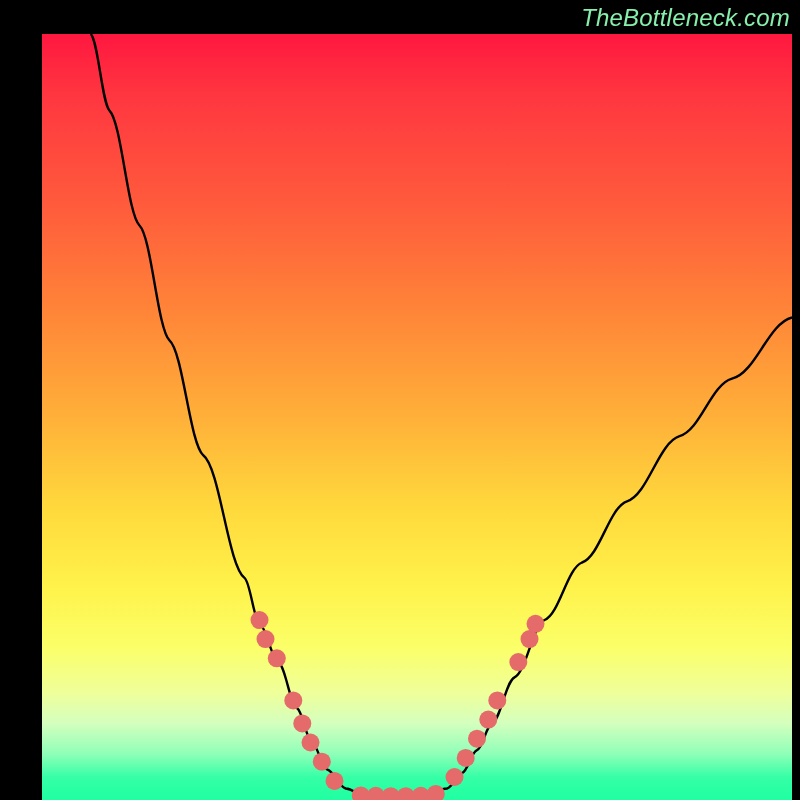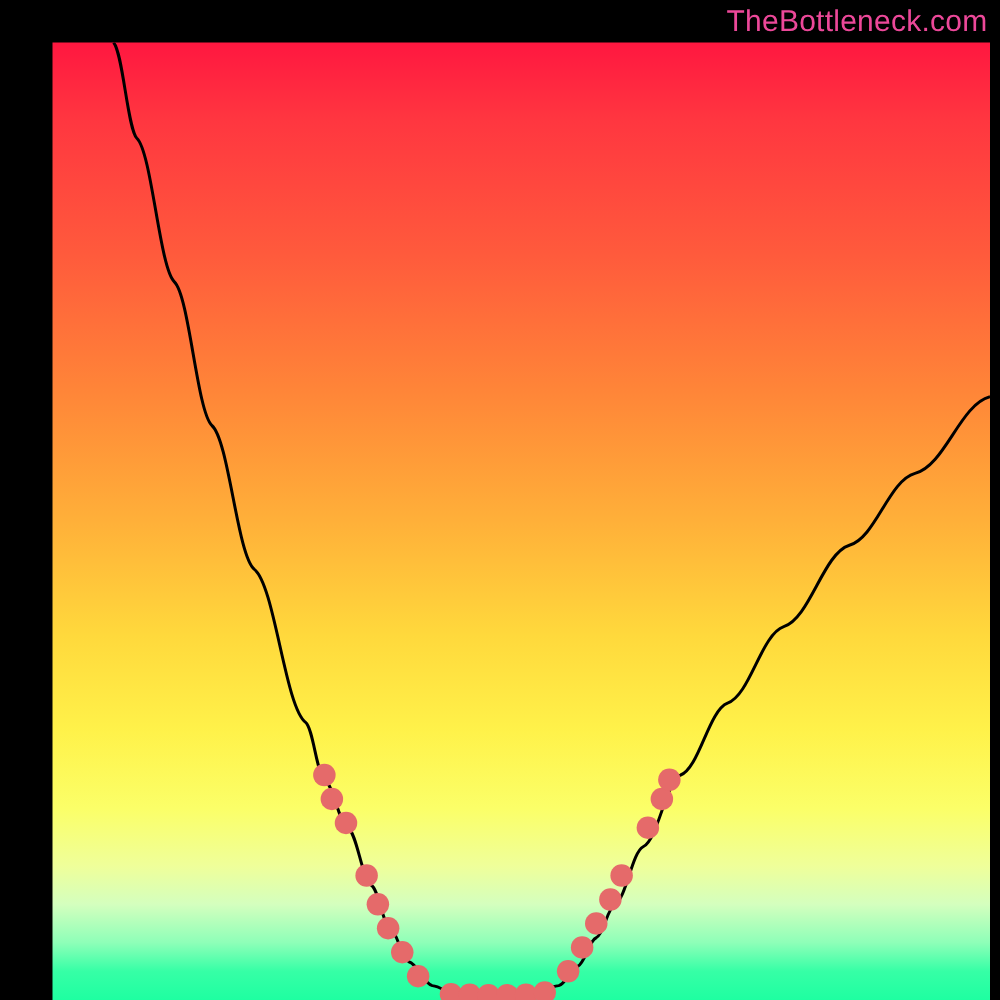--- a/index.html
+++ b/index.html
@@ -16,23 +16,24 @@
     width: 800px;
     height: 800px;
     background: #000;
   }
   .watermark {
     position: absolute;
     top: 4px;
     right: 10px;
     font-size: 24px;
     font-weight: 500;
-    color: #ec4899;
+    color: #86efac;
     letter-spacing: 0.2px;
     z-index: 10;
+    font-style: italic;
   }
   .plot-area {
     position: absolute;
     left: 42px;
     top: 34px;
     width: 750px;
     height: 766px;
   }
   .gradient {
     position: absolute;

